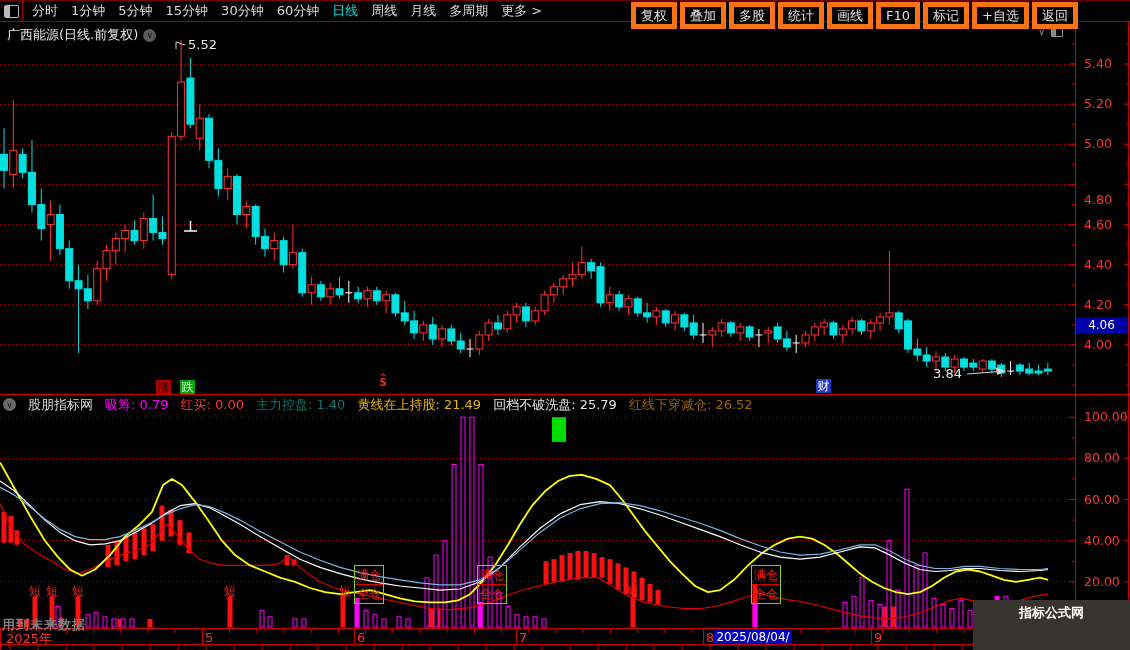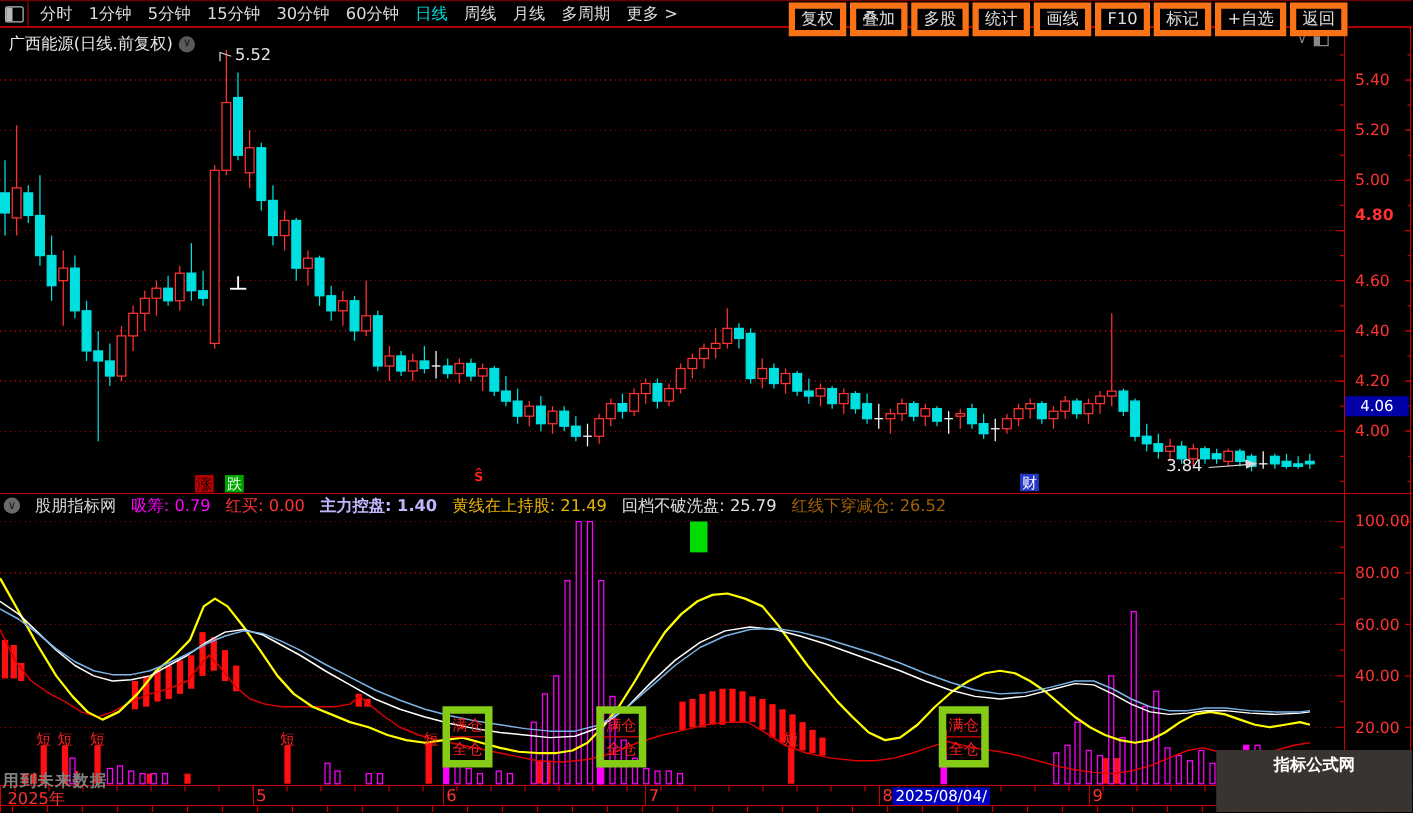--- a/index.html
+++ b/index.html
@@ -42,21 +42,21 @@
   #sell-marker .caret{display:block;font-size:8px;}
   
   #ind-header{position:absolute;left:3px;top:397px;height:15px;display:flex;align-items:center;gap:12px;
     font-size:13px;z-index:4;white-space:nowrap;}
   .circle-chev2{display:inline-flex;width:13px;height:13px;border-radius:50%;background:#6a6a6a;color:#141414;
     font-size:9px;align-items:center;justify-content:center;}
   #ind-source{color:#d8d8d8;}
   .metric{white-space:nowrap;}
   
   .shortlab{position:absolute;color:#ff2020;font-size:12px;z-index:3;width:14px;text-align:center;}
-  .posbox{position:absolute;width:28px;height:37px;border:6px solid #84cc16;z-index:3;color:#ff2020;
+  .posbox{position:absolute;width:28px;height:37px;border:1px solid #84cc16;z-index:3;color:#ff2020;
     font-size:12px;text-align:center;line-height:18px;}
   .posbox div{height:18px;}
   .posbox div:first-child{border-bottom:1px solid #e00000;}
   
   .tlab{position:absolute;color:#ff3232;font-size:13px;top:630px;z-index:3;}
   #date-box{position:absolute;left:714px;top:630px;width:78px;height:14px;background:#0000c0;color:#fff;
     font-size:12px;line-height:14px;text-align:center;z-index:4;}
   
   #wm-left{position:absolute;left:2px;top:616px;color:#808080;font-size:13px;z-index:5;letter-spacing:1px;font-weight:bold;}
   #wm-box{position:absolute;left:973px;top:600px;width:157px;height:50px;background:#3a3431;z-index:6;
@@ -618,39 +618,39 @@
     <span class="win-ico"></span>
   </div>
 
   <span id="high-ann">5.52</span>
   <span id="low-ann">3.84</span>
 
   <div id="price-labels">
       <span class="axlab" style="left: 1084px; top: 56px;">5.40</span>
       <span class="axlab" style="left: 1084px; top: 96.14px;">5.20</span>
       <span class="axlab" style="left: 1084px; top: 136.28px;">5.00</span>
-      <span class="axlab" style="left: 1084px; top: 164px; font-weight: bold;">4.80</span>
+      <span class="axlab" style="left: 1084px; top: 192px;">4.80</span>
       <span class="axlab" style="left: 1084px; top: 216.56px;">4.60</span>
       <span class="axlab" style="left: 1084px; top: 256.7px;">4.40</span>
       <span class="axlab" style="left: 1084px; top: 296.84px;">4.20</span>
       <span class="axlab" style="left: 1084px; top: 336.98px;">4.00</span>
     </div>
   <div id="price-tag">4.06</div>
 
   <div id="badge-up" class="badge">涨</div>
   <div id="badge-down" class="badge">跌</div>
   <div id="sell-marker"><span class="caret">^</span><span>S</span></div>
   <div id="badge-fin" class="badge">财</div>
 
   <div id="ind-header">
     <span class="circle-chev2">∨</span>
     <span id="ind-source">股朋指标网</span>
   <span class="metric" style="color: rgb(255, 0, 255);">吸筹: 0.79</span>
       <span class="metric" style="color: rgb(255, 52, 52);">红买: 0.00</span>
-      <span class="metric" style="color: #c4b5fd; font-weight: bold;">主力控盘: 1.40</span>
+      <span class="metric" style="color: #0f766e;">主力控盘: 1.40</span>
       <span class="metric" style="color: #eab308;">黄线在上持股: 21.49</span>
       <span class="metric" style="color: rgb(224, 224, 224);">回档不破洗盘: 25.79</span>
       <span class="metric" style="color: #a16207;">红线下穿减仓: 26.52</span>
     </div>
 
   <div id="lower-axis-labels">
       <span class="axlab" style="left: 1084px; top: 409.2px;">100.00</span>
       <span class="axlab" style="left: 1084px; top: 450.36px;">80.00</span>
       <span class="axlab" style="left: 1084px; top: 491.52px;">60.00</span>
       <span class="axlab" style="left: 1084px; top: 532.68px;">40.00</span>

